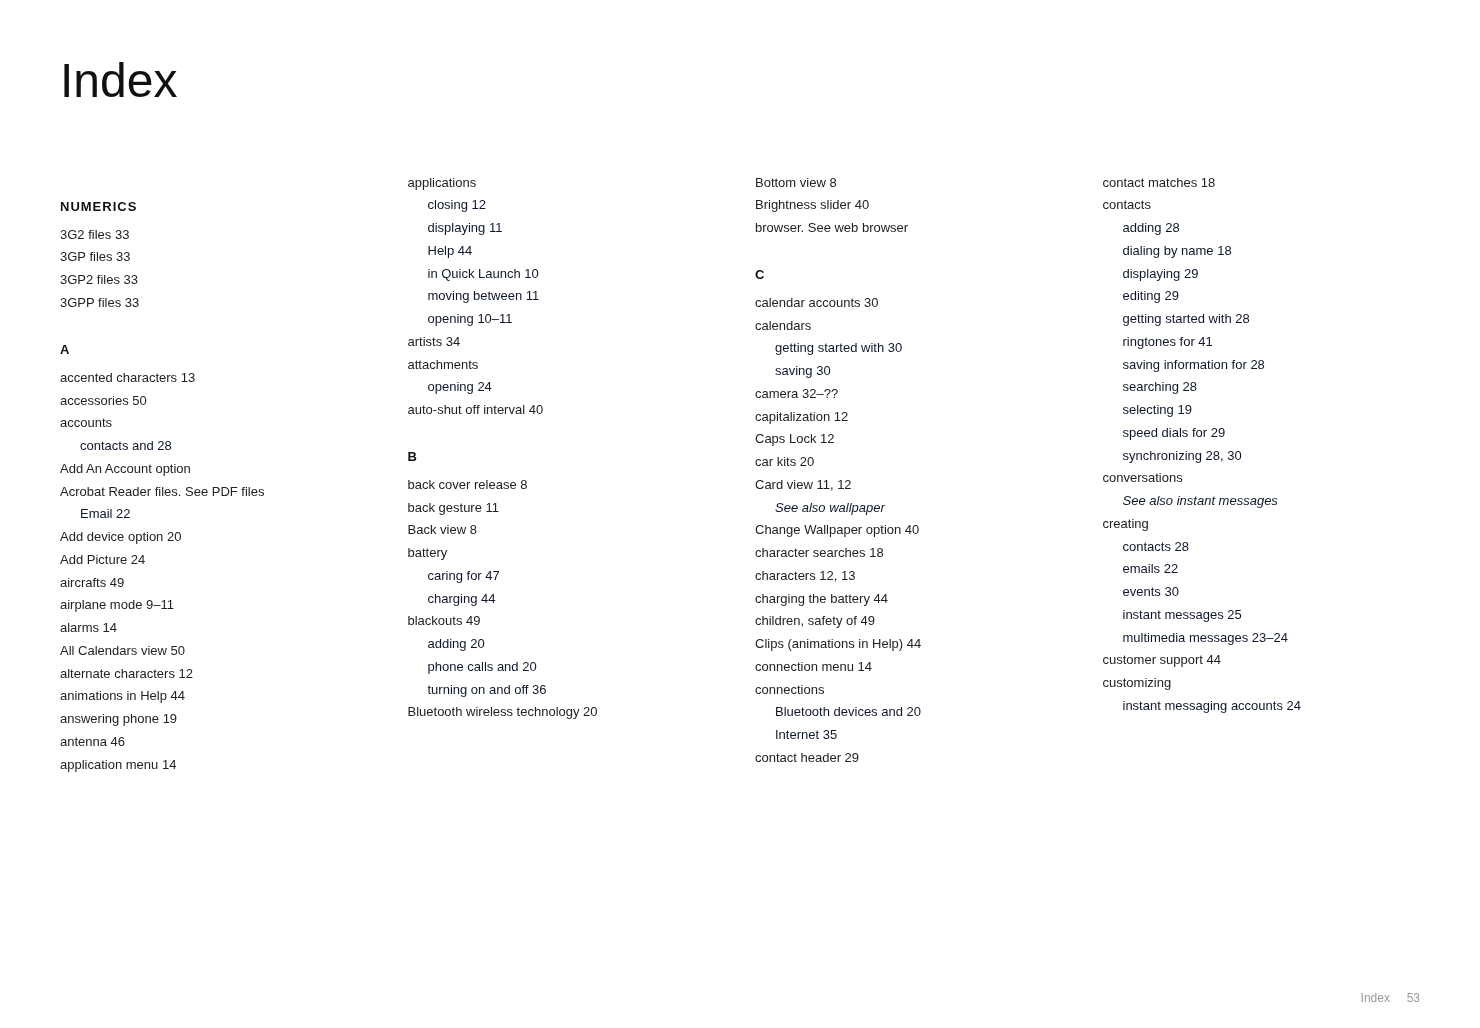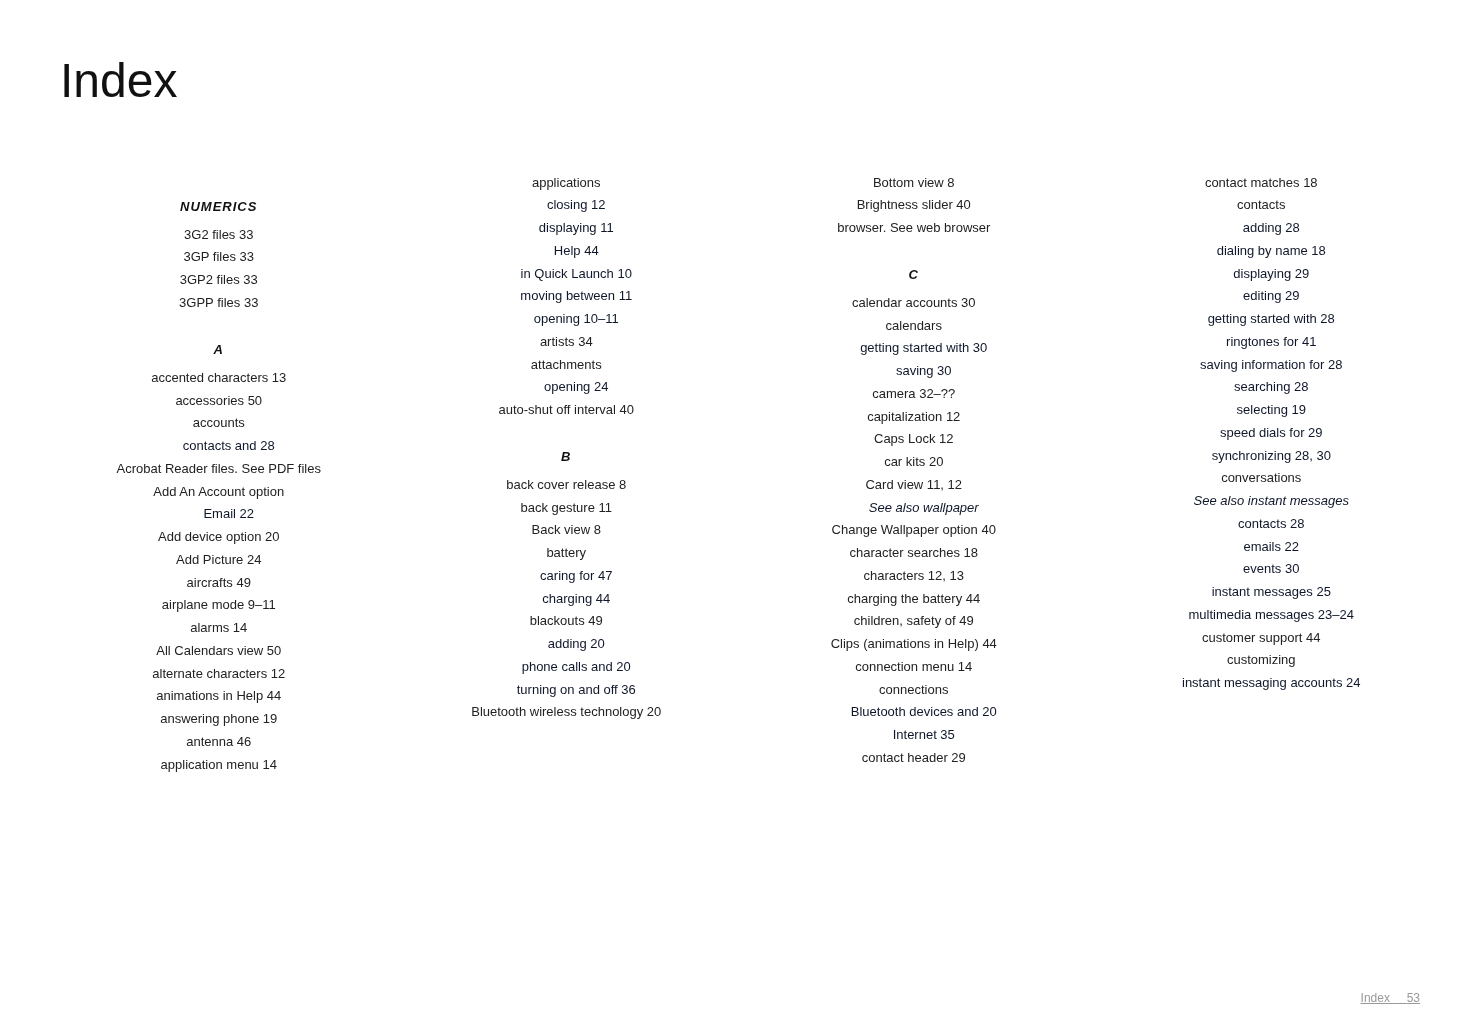--- a/index.html
+++ b/index.html
@@ -17,71 +17,68 @@
       margin-bottom: 50px;
       color: #111;
     }
     .columns {
       display: grid;
       grid-template-columns: repeat(4, 1fr);
       gap: 0 30px;
     }
     .col {
       padding: 0;
-      text-align: center;
     }
     .section-heading {
       font-size: 13px;
       font-weight: 700;
       letter-spacing: 1px;
       text-transform: uppercase;
       margin-top: 24px;
       margin-bottom: 6px;
       color: #111;
-      font-style: italic;
     }
     .entry {
       font-size: 13px;
       line-height: 1.75;
       color: #222;
     }
     .sub-entry {
       font-size: 13px;
       line-height: 1.75;
       color: #0f172a;
       padding-left: 20px;
     }
     .footer {
       position: fixed;
       bottom: 20px;
       right: 60px;
       font-size: 12px;
       color: #999;
-      text-decoration: underline;
     }
   </style>
 </head>
 <body>
 
 <h1>Index</h1>
 
 <div class="columns">
 <div class="col">
       <div class="section-heading">NUMERICS</div>
       <div class="entry">3G2 files 33</div>
       <div class="entry">3GP files 33</div>
       <div class="entry">3GP2 files 33</div>
       <div class="entry">3GPP files 33</div>
       <div class="section-heading">A</div>
       <div class="entry">accented characters 13</div>
       <div class="entry">accessories 50</div>
       <div class="entry">accounts</div>
       <div class="sub-entry">contacts and 28</div>
+      <div class="entry">Add An Account option</div>
       <div class="entry">Acrobat Reader files. See PDF files</div>
-      <div class="entry">Add An Account option</div>
       <div class="sub-entry">Email 22</div>
       <div class="entry">Add device option 20</div>
       <div class="entry">Add Picture 24</div>
       <div class="entry">aircrafts 49</div>
       <div class="entry">airplane mode 9–11</div>
       <div class="entry">alarms 14</div>
       <div class="entry">All Calendars view 50</div>
       <div class="entry">alternate characters 12</div>
       <div class="entry">animations in Help 44</div>
       <div class="entry">answering phone 19</div>
@@ -149,20 +146,21 @@
       <div class="sub-entry">editing 29</div>
       <div class="sub-entry">getting started with 28</div>
       <div class="sub-entry">ringtones for 41</div>
       <div class="sub-entry">saving information for 28</div>
       <div class="sub-entry">searching 28</div>
       <div class="sub-entry">selecting 19</div>
       <div class="sub-entry">speed dials for 29</div>
       <div class="sub-entry">synchronizing 28, 30</div>
       <div class="entry">conversations</div>
       <div class="sub-entry"><em>See also instant messages</em></div>
+      <div class="entry">creating</div>
       <div class="sub-entry">contacts 28</div>
       <div class="sub-entry">emails 22</div>
       <div class="sub-entry">events 30</div>
       <div class="sub-entry">instant messages 25</div>
       <div class="sub-entry">multimedia messages 23–24</div>
       <div class="entry">customer support 44</div>
       <div class="entry">customizing</div>
       <div class="sub-entry">instant messaging accounts 24</div>
     </div>
   </div>

